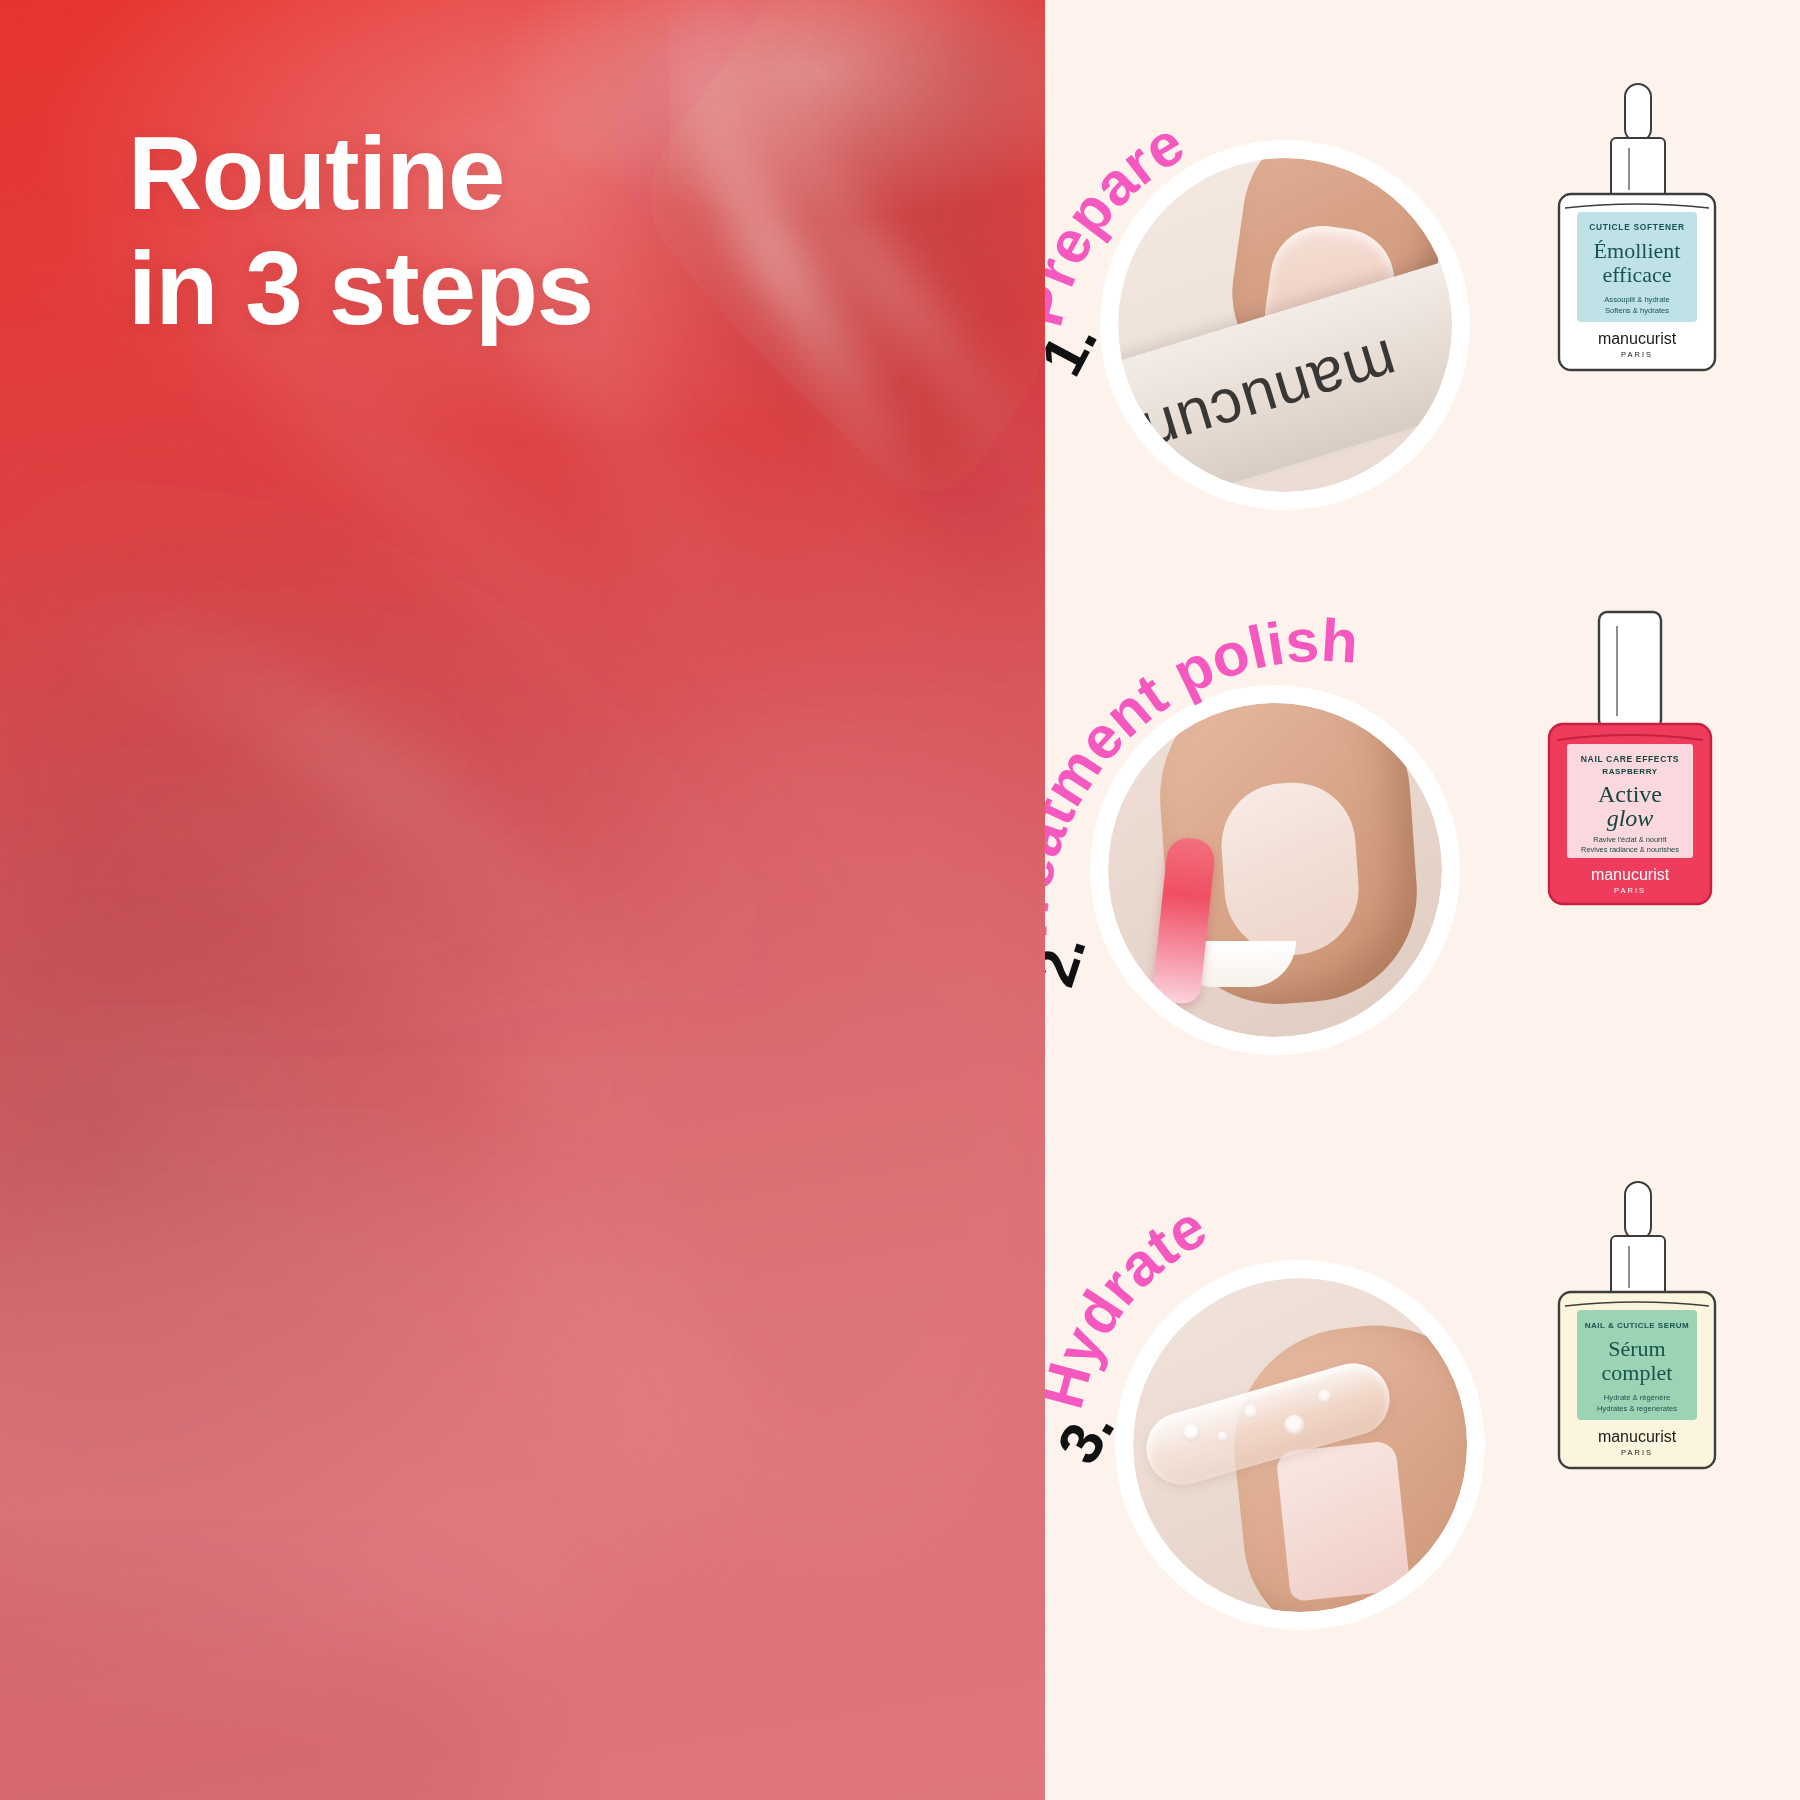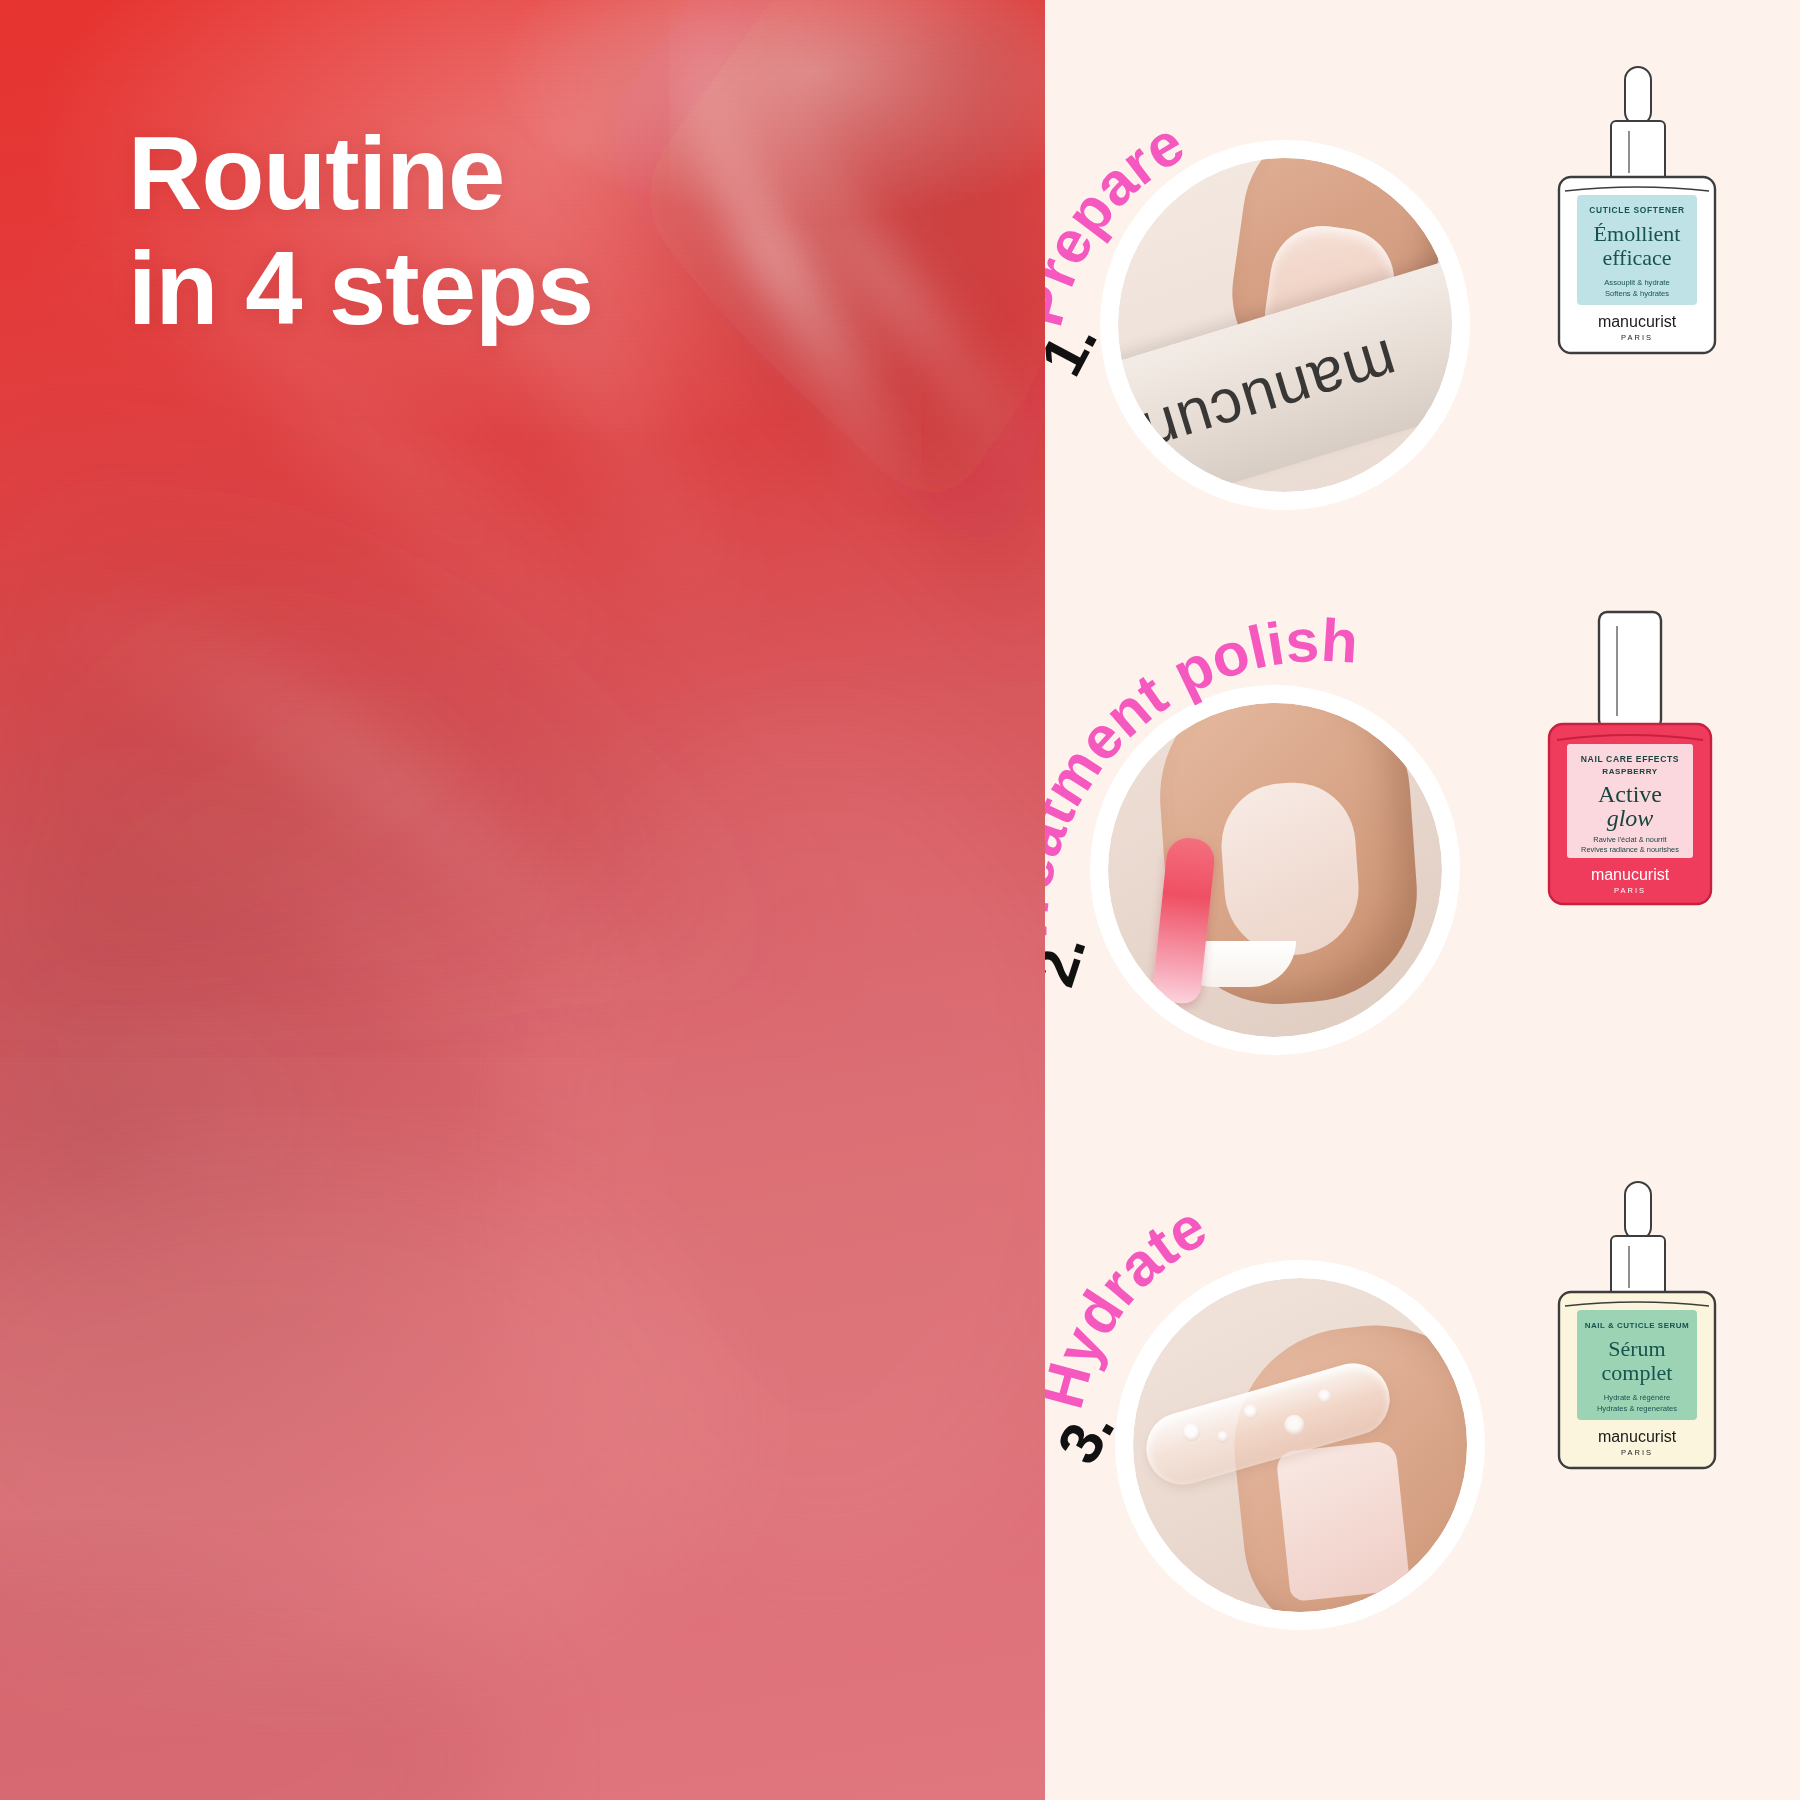--- a/index.html
+++ b/index.html
@@ -149,21 +149,21 @@
   }
   .ph3 .bub{position:absolute;border-radius:50%;background:rgba(255,255,255,.85);box-shadow:inset 0 -2px 4px rgba(190,150,130,.4);}
 
   
   .label-svg{position:absolute;left:0;top:0;width:755px;height:560px;overflow:visible;pointer-events:none;}
   .lbl-num{font-family:"Liberation Sans",sans-serif;font-size:60px;font-weight:700;fill:#111111;}
   .lbl-txt{font-family:"Liberation Sans",sans-serif;font-size:60px;font-weight:700;fill:#F558BE;}
 
   
   .bottle{position:absolute;}
-  .step-1 .bottle{left:492px;top:5px;}
+  .step-1 .bottle{left:492px;top:22px;}
   .step-2 .bottle{left:480px;top:0px;text-decoration:underline;}
   .step-3 .bottle{left:492px;top:10px;}
 </style>
 </head>
 <body>
 
 <div id="stage">
 
   <div class="left-panel">
     <svg class="silk" viewBox="0 0 1045 1800" preserveAspectRatio="none">
@@ -210,21 +210,21 @@
       <path d="M0,760 C150,790 290,850 400,940 C510,1030 600,1110 680,1190" stroke="url(#hl2)" stroke-width="26" fill="none" filter="url(#blurB)" opacity=".40"></path>
       <path d="M0,1020 C120,1050 230,1100 330,1170" stroke="url(#hl2)" stroke-width="34" fill="none" filter="url(#blurC)" opacity=".35"></path>
 
       <ellipse cx="300" cy="1420" rx="420" ry="260" fill="#ffffff" opacity=".06" filter="url(#blurC)"></ellipse>
       <ellipse cx="820" cy="1150" rx="300" ry="420" fill="#ffffff" opacity=".05" filter="url(#blurC)"></ellipse>
       <ellipse cx="120" cy="1760" rx="400" ry="200" fill="#8d1f26" opacity=".10" filter="url(#blurC)"></ellipse>
     </svg>
     <div class="grain"></div>
 
     <div class="headline">Routine
-in 4 steps</div>
+in 3 steps</div>
   </div>
 
   <div class="right-panel">
 
     <div class="step step-1">
 
       <div class="disc">
         <div class="disc-inner">
           <div class="ph1">
             <div class="finger">

